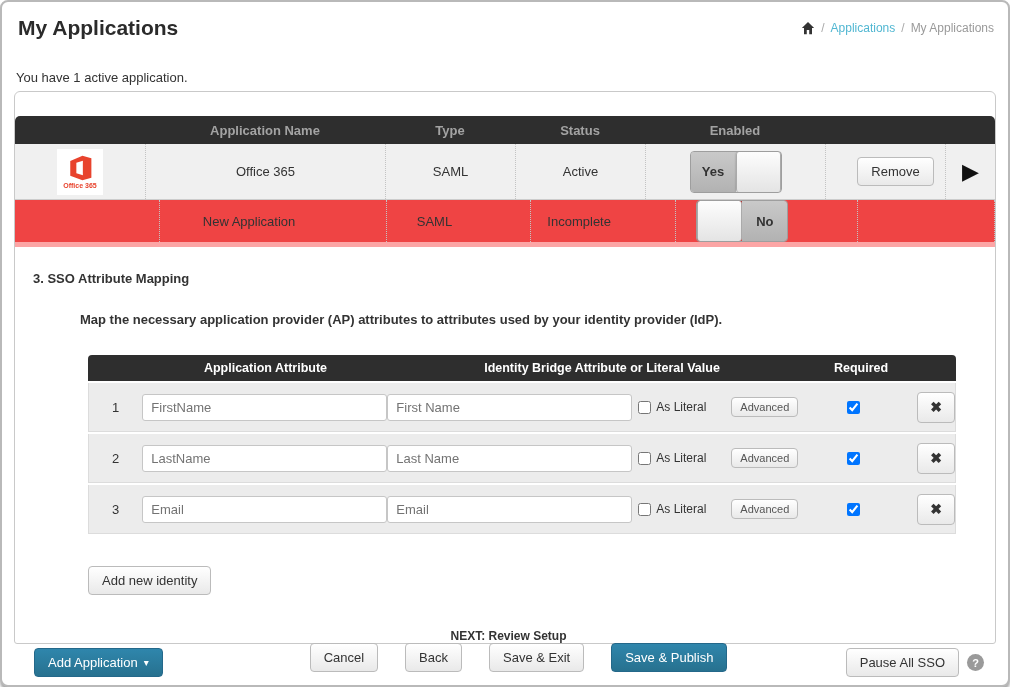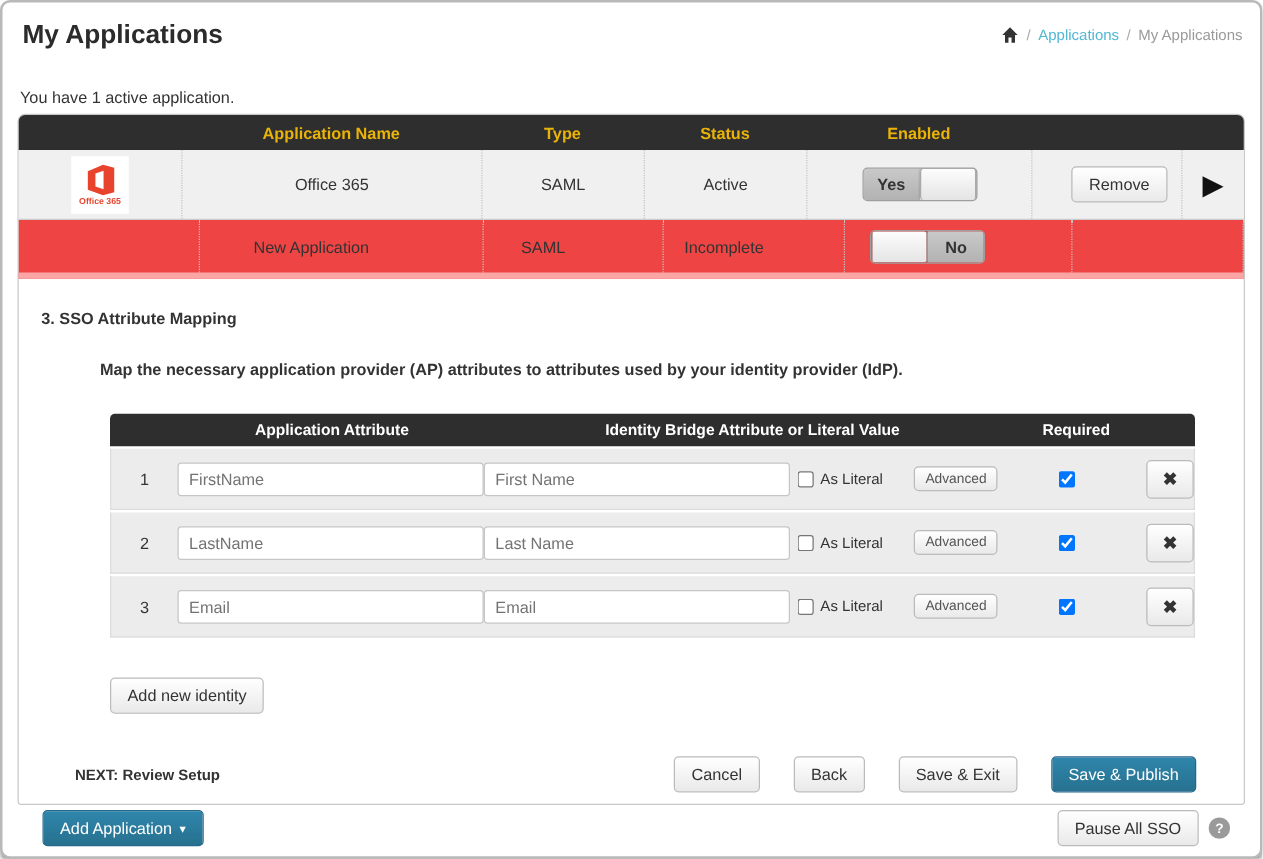--- a/index.html
+++ b/index.html
@@ -30,24 +30,25 @@
   .summary { font-size: 13px; color: #333; margin: 30px 0 6px 2px; }
   
   .panel {
     border: 1px solid #c9c9c9;
     border-radius: 6px 6px 3px 3px;
     background: #fff;
     height: 553px;
   }
   .app-thead {
     display: flex; align-items: center;
-    background: #2e2e2e; color: #eab308;
+    background: #2e2e2e; color: #a3a3a3;
     font-size: 13px; font-weight: bold;
     height: 28px;
     border-radius: 5px 5px 0 0;
+    margin-top: 24px;
   }
   .app-row { display: flex; align-items: stretch; }
   .app-row .cell {
     display: flex; align-items: center; justify-content: center;
     font-size: 13px; color: #333;
   }
   .app-row .cell + .cell { border-left: 1px dotted #c3c3c3; }
   .row-office { background: #f0f0f0; height: 56px; border-bottom: 1px solid #ccc; }
   .row-new { background: #ef4444; height: 47px; border-bottom: 5px solid #fca5a5; gap: 48px; }
   .col-icon { width: 130px; }
@@ -61,21 +62,21 @@
   .status-active { color: #45b6d2; }
   
   .o365 {
     width: 46px; height: 46px; background: #fff;
     display: flex; flex-direction: column; align-items: center; justify-content: center;
     gap: 1px;
   }
   .o365-text { font-size: 7px; color: #e8432d; font-weight: bold; white-space: nowrap; }
   
   .toggle {
-    display: flex; width: 92px; height: 27px;
+    display: flex; width: 92px; height: 42px;
     border: 1px solid #9e9e9e; border-radius: 4px;
     overflow: hidden; cursor: pointer;
     font-size: 13px; font-weight: bold; color: #333;
     box-shadow: inset 0 1px 2px rgba(0,0,0,.25);
   }
   .toggle-label {
     width: 50%; display: flex; align-items: center; justify-content: center;
     background: linear-gradient(#c9c9c9, #b2b2b2);
   }
   .toggle-knob {
@@ -137,20 +138,21 @@
   }
   .lit-wrap { gap: 5px; justify-content: flex-start !important; padding-left: 6px; }
   .lit-label { font-size: 12px; color: #333; }
   input[type="checkbox"] { width: 13px; height: 13px; cursor: pointer; }
   .x-btn { width: 38px; height: 31px; font-weight: bold; font-size: 14px; padding: 0; }
   .add-attr-btn { margin: 32px 0 0 73px; }
   
   .actions-row {
     display: flex; justify-content: space-between; align-items: center;
     margin: 34px 38px 0 45px;
+    flex-direction: column;
   }
   .next-label { font-size: 12px; font-weight: bold; color: #333; }
   .actions-buttons { display: flex; gap: 7px; }
   
   .footer {
     position: absolute; left: 12px; right: 24px; bottom: 8px;
     display: flex; justify-content: space-between; align-items: center;
   }
   .caret { font-size: 10px; margin-left: 6px; }
   .footer-right { display: flex; align-items: center; gap: 8px; }

